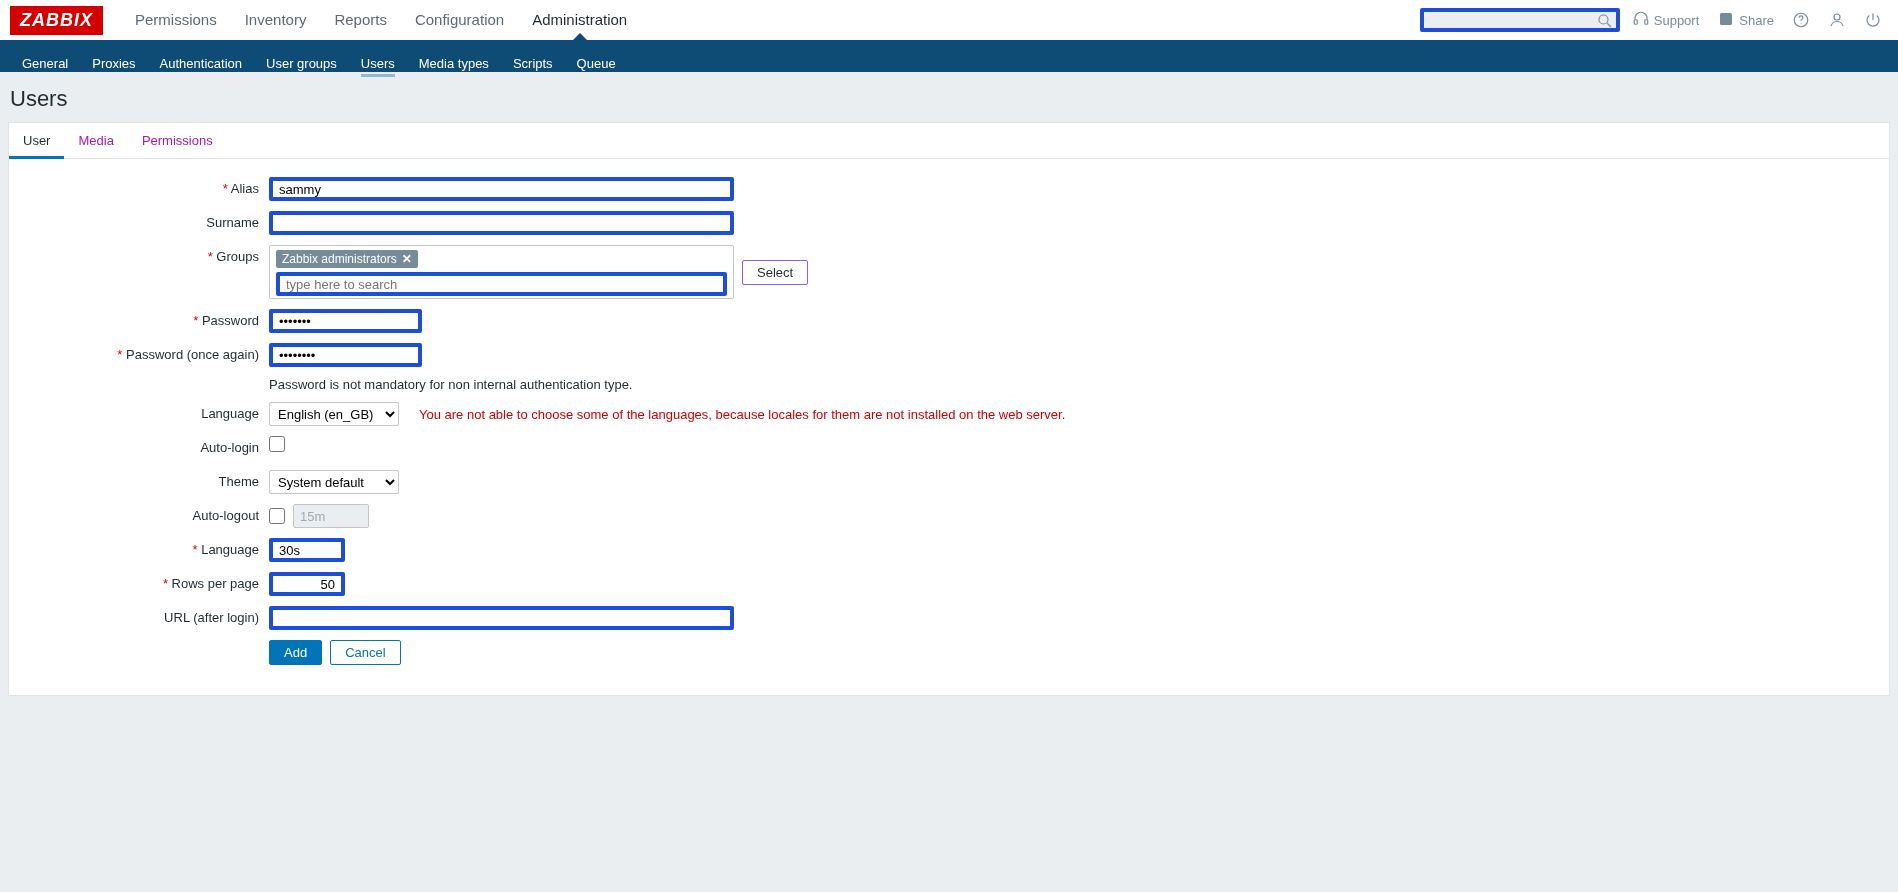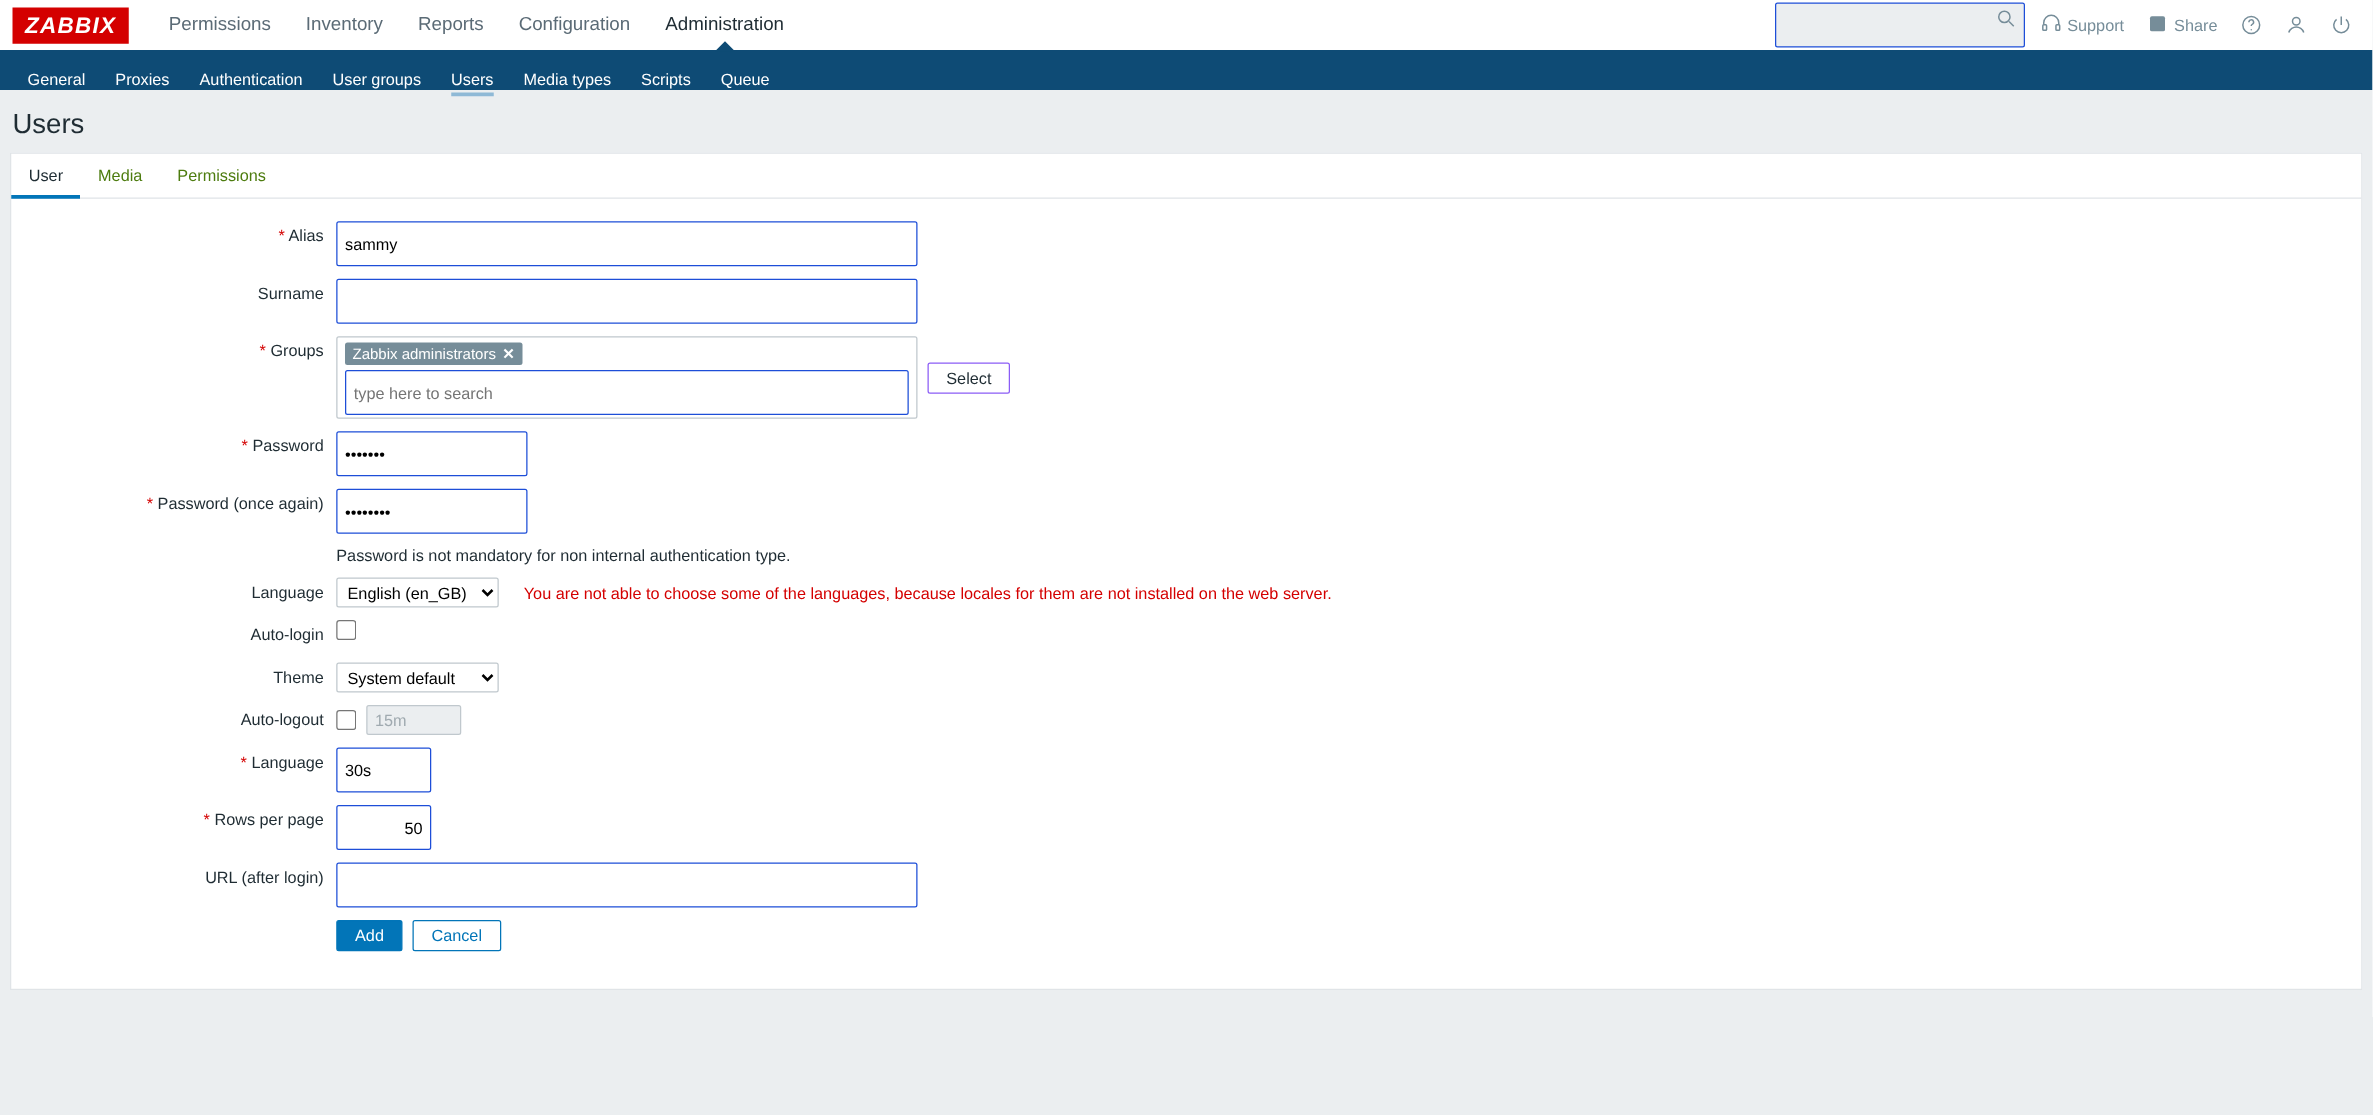--- a/index.html
+++ b/index.html
@@ -15,29 +15,29 @@
 .search-wrap { position: relative; }
 .search-wrap .sicon { position: absolute; right: 6px; top: 4px; color: #768d99; }
 .tlink { color: #768d99; font-size: 13px; text-decoration: none; display: inline-flex; align-items: center; gap: 4px; padding: 0 6px; cursor: pointer; }
 .ticon { color: #768d99; cursor: pointer; padding: 0 6px; display: inline-flex; }
 .subnav { background: #0e4b75; display: flex; padding: 0 10px; height: 32px; align-items: center; }
 .subnav a { color: #fff; text-decoration: none; padding: 0 12px; font-size: 13px; line-height: 32px; cursor: pointer; position: relative; margin-top: 15px; }
 .subnav a.active::after { content: ""; position: absolute; left: 12px; right: 12px; bottom: 3px; height: 3px; background: #8fb9d6; }
 .page-title { font-size: 22px; color: #1f2c33; padding: 14px 10px 10px 10px; font-weight: 400; }
 .card { background: #fff; margin: 0 8px 8px 8px; border: 1px solid #e0e4e7; }
 .tabs { display: flex; border-bottom: 1px solid #e0e4e7; }
-.tabs a { padding: 10px 14px; font-size: 13px; color: #4d7c0f; text-decoration: none; cursor: pointer; position: relative; }
+.tabs a { padding: 10px 14px; font-size: 13px; color: #a21caf; text-decoration: none; cursor: pointer; position: relative; }
 .tabs a.active { color: #1f2c33; }
 .tabs a.active::after { content: ""; position: absolute; left: 0; right: 0; bottom: -1px; height: 3px; background: #0275b8; }
 .formwrap { padding: 18px 10px 20px 10px; }
 .form-row { display: flex; align-items: flex-start; margin-bottom: 10px; }
 .form-row label { width: 250px; text-align: right; padding-right: 10px; font-size: 13px; color: #1f2c33; line-height: 24px; }
 .req::before { content: "* "; color: #d40000; }
 .field { flex: 0 0 auto; }
-input[type=text], input[type=password] { border: 1px solid #1d4ed8; height: 36px; padding: 2px 6px; font-size: 13px; border-radius: 2px; }
+input[type=text], input[type=password] { border: 4px solid #1d4ed8; height: 24px; padding: 2px 6px; font-size: 13px; border-radius: 2px; }
 .w-std { width: 465px; }
 .w-sm { width: 153px; }
 .w-xs { width: 76px; }
 .multiselect { border: 1px solid #c0c8cd; width: 465px; padding: 4px 6px 2px 6px; border-radius: 2px; }
 .tag { background: #768d99; color: #fff; display: inline-flex; align-items: center; padding: 2px 6px; border-radius: 2px; font-size: 12px; margin-bottom: 4px; text-align: right; }
 .tag .x { margin-left: 5px; cursor: pointer; font-weight: bold; }
 .ms-input { border: none; outline: none; font-size: 13px; width: 100%; color: #768d99; padding: 2px 0; display: block; }
 .btn { border: 1px solid #8b5cf6; background: #fff; color: #1f2c33; padding: 4px 14px; font-size: 13px; cursor: pointer; border-radius: 2px; }
 .btn-primary { background: #0275b8; border-color: #0275b8; color: #fff; }
 .btn-link { border: 1px solid #0275b8; color: #0275b8; background: #fff; }

